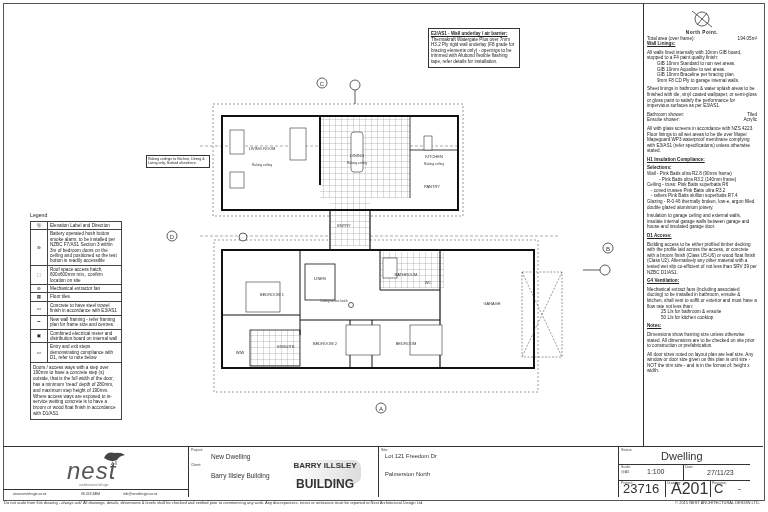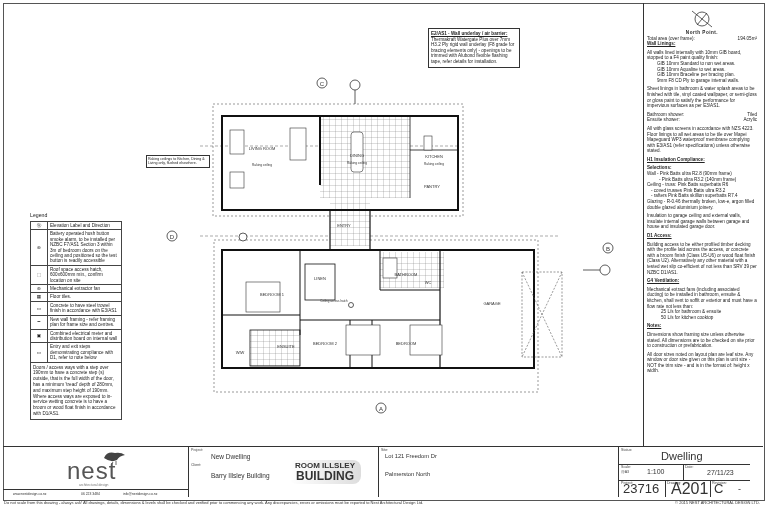--- a/index.html
+++ b/index.html
@@ -225,42 +225,42 @@
   <p style="margin:0;">Mechanical extract fans (including associated ducting) to be installed in bathroom, ensuite &amp; kitchen, shall vent to soffit or exterior and must have a flow rate not less than:</p>
   <p style="margin:0 0 0 14px;">25 L/s for bathroom &amp; ensuite</p>
   <p style="margin:0 0 3px 14px;">50 L/s for kitchen cooktop</p>
   <p class="u">Notes:</p>
   <p>Dimensions show framing size unless otherwise stated. All dimensions are to be checked on site prior to construction or prefabrication.</p>
   <p>All door sizes noted on layout plan are leaf size. Any window or door size given on this plan is unit size - NOT the trim size - and is in the format of: height x width.</p>
 </div>
 
 <div class="tb">
 
-  <div class="cell" style="left:0;top:0;width:185px;height:50px;border-left:none;">
+  <div class="cell" style="left:0;top:0;width:185px;height:50px;border-left:none;font-style:italic;">
     <svg class="abs" style="left:98px;top:2px;" width="26" height="16" viewBox="0 0 26 16">
       <path d="M3 9 Q6 2 14 4 Q20 3 24 6 Q18 7 16 11 Q10 14 3 9Z" fill="#444"></path>
       <path d="M12 13 L10 16 M15 12 L15 16" stroke="#444" stroke-width="0.8"></path>
     </svg>
     <div class="abs" style="left:64px;top:10px;font-size:24px;font-weight:300;color:#555;letter-spacing:1px;">nest</div>
     <div class="abs" style="left:76px;top:36px;font-size:3.4px;color:#777;">architectural design</div>
     <div class="abs" style="left:0;top:42px;width:185px;border-top:1px solid #333;height:8px;font-size:3.4px;color:#333;">
       <span class="abs" style="left:10px;top:2px;">www.nestdesign.co.nz</span>
       <span class="abs" style="left:78px;top:2px;">06 223 3484</span>
       <span class="abs" style="left:120px;top:2px;">info@nestdesign.co.nz</span>
     </div>
   </div>
 
   <div class="cell" style="left:185px;top:0;width:190px;height:50px;">
     <span class="lab">Project:</span>
     <span class="val" style="left:22px;top:6px;">New Dwelling</span>
     <span class="lab" style="top:16px;">Client:</span>
     <span class="val" style="left:22px;top:25px;">Barry Illsley Building</span>
     <div class="abs" style="left:100px;top:13px;width:72px;height:24px;background:linear-gradient(90deg,#fff,#ddd);border-radius:8px;">
-      <div style="font-size:8px;font-weight:bold;color:#333;text-align:center;line-height:8px;margin-top:2px;">ROOM ILLSLEY</div>
-      <div style="font-size:12px;font-weight:bold;color:#333;text-align:center;line-height:12px;">BUILDING</div>
+      <div style="font-size:8px;font-weight:bold;color:#333;text-align:center;line-height:8px;margin-top:2px;">BARRY ILLSLEY</div>
+      <div style="font-size:12px;font-weight:bold;color:#333;text-align:center;line-height:12px;margin-top:8px;">BUILDING</div>
     </div>
   </div>
 
   <div class="cell" style="left:375px;top:0;width:120px;height:50px;">
     <span class="lab">Site:</span>
     <span class="val" style="left:6px;top:6px;font-size:5.8px;">Lot 121 Freedom Dr</span>
     <span class="val" style="left:6px;top:24px;font-size:5.8px;">Palmerston North</span>
   </div>
 
 

